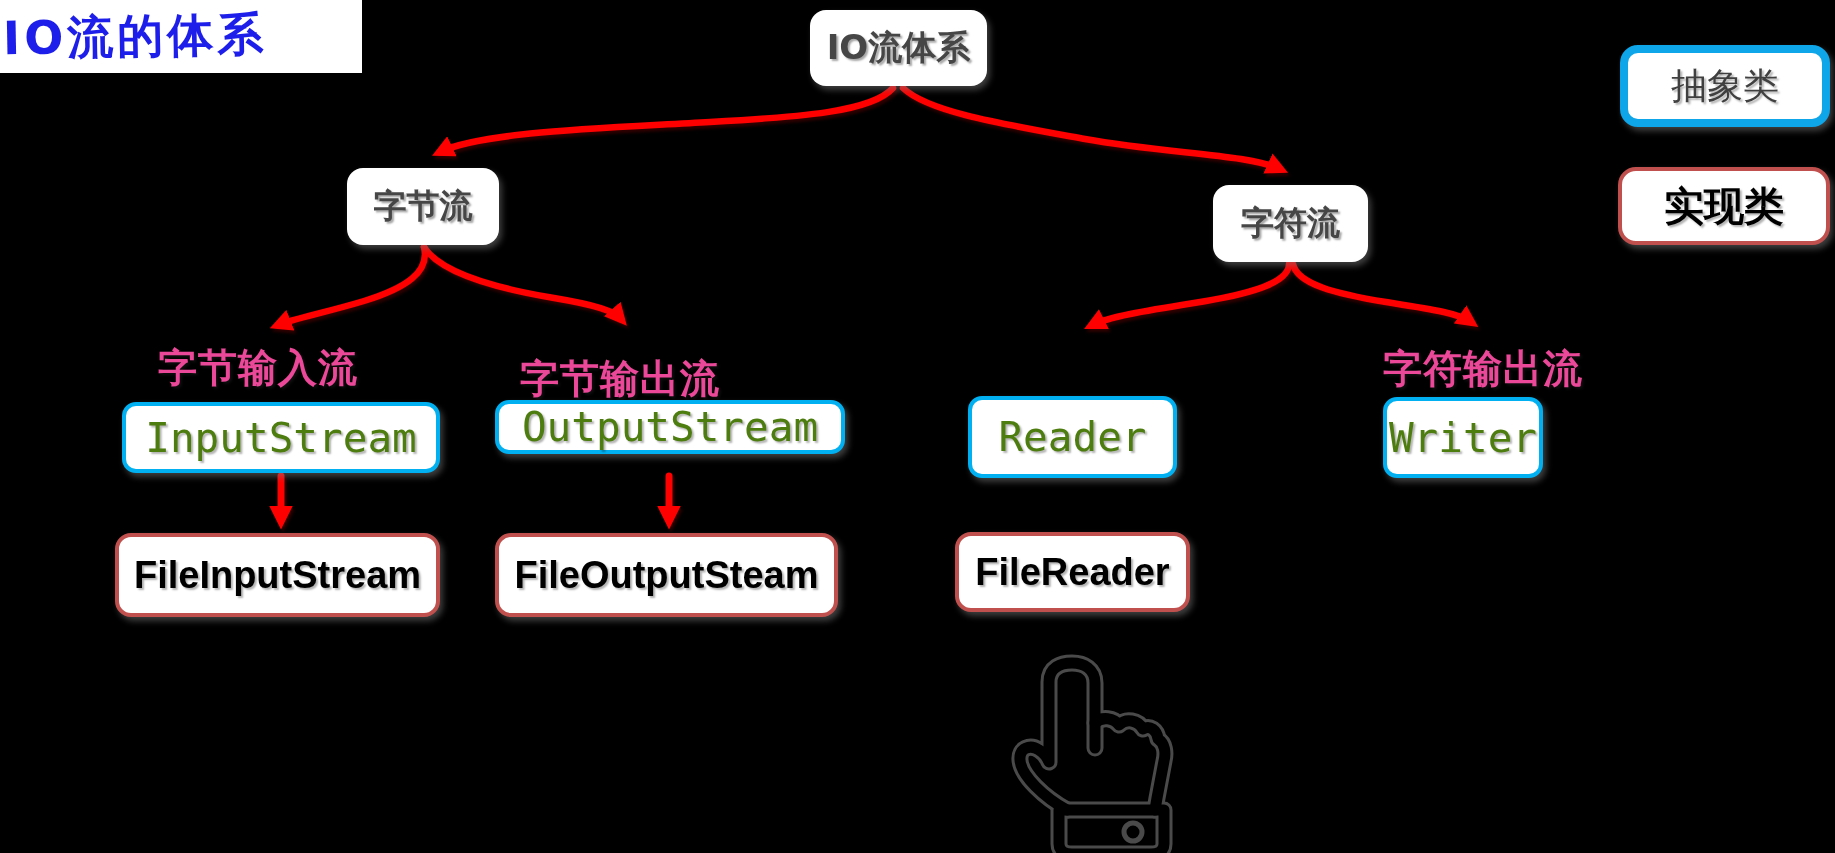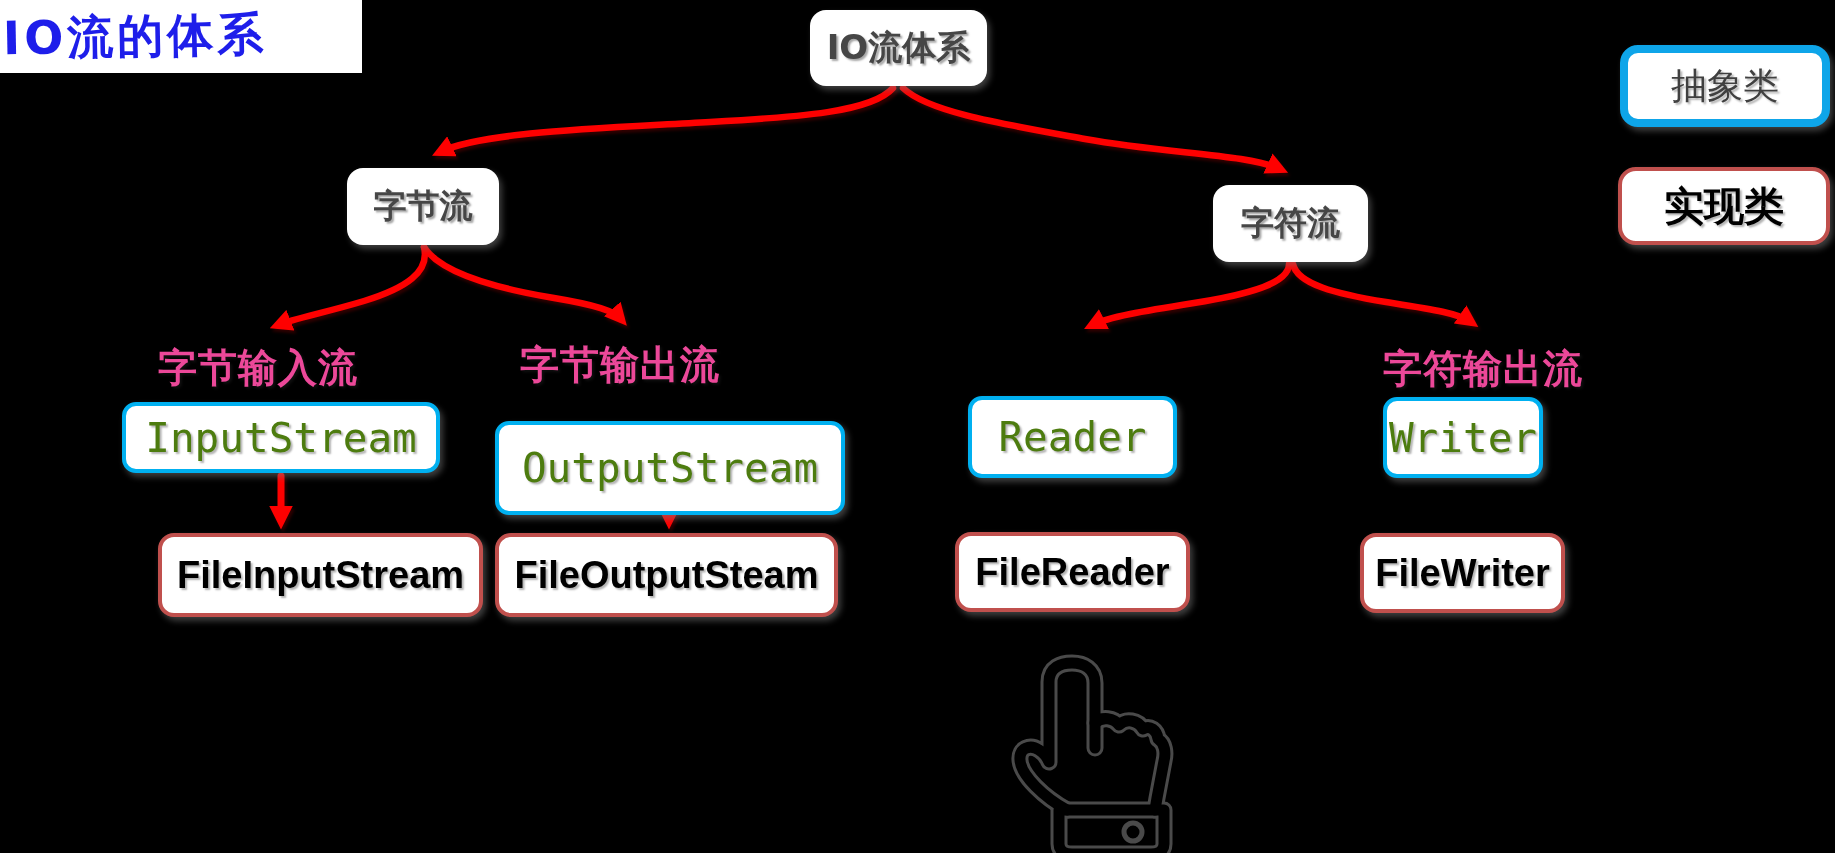--- a/index.html
+++ b/index.html
@@ -30,41 +30,41 @@
   }
   .root { left:810px; top:10px; width:177px; height:76px; font-size:34px; }
   .byte { left:347px; top:168px; width:152px; height:77px; font-size:33px; }
   .char { left:1213px; top:185px; width:155px; height:77px; font-size:33px; }
 
   .cat {
     position:absolute; z-index:2; font-size:39px; font-weight:bold;
     color:#ec4899; letter-spacing:1px; text-shadow:2px 2px 3px rgba(20,20,20,.8);
   }
   #cat-byte-in  { left:158px;  top:341px; }
-  #cat-byte-out { left:520px;  top:338px; }
+  #cat-byte-out { left:520px;  top:352px; }
   #cat-char-in  { left:973px;  top:342px; }
   #cat-char-out { left:1383px; top:342px; }
 
   .abs {
     border:4px solid #00B0F0; border-radius:14px;
     font-family:"DejaVu Sans Mono","Liberation Mono",monospace;
     font-size:41px; color:#4d7c0f; text-shadow:2px 2px 2px rgba(0,0,0,.3);
   }
   #abs-input  { left:122px;  top:402px; width:318px; height:71px; }
-  #abs-output { left:495px;  top:400px; width:350px; height:94px;margin-top:21px; }
+  #abs-output { left:495px;  top:400px; width:350px; height:54px; }
   #abs-reader { left:968px;  top:396px; width:209px; height:82px; }
   #abs-writer { left:1383px; top:397px; width:160px; height:81px; }
 
   .impl {
     border:4px solid #C0504D; border-radius:16px;
     font-family:"Liberation Sans","DejaVu Sans",sans-serif;
     font-weight:bold; font-size:38px; color:#000;
     text-shadow:2px 2px 2px rgba(0,0,0,.3);
   }
-  #impl-input  { left:115px;  top:533px; width:325px; height:84px;margin-left:43px; }
+  #impl-input  { left:115px;  top:533px; width:325px; height:84px; }
   #impl-output { left:495px;  top:533px; width:343px; height:84px; }
   #impl-reader { left:955px;  top:532px; width:235px; height:80px; }
   #impl-writer { left:1360px; top:533px; width:205px; height:80px; }
 
   .legend-abs {
     left:1620px; top:45px; width:210px; height:82px;
     border:8px solid #0ea5e9; border-radius:18px;
     font-size:36px; color:#404040; text-shadow:2px 2px 2px rgba(0,0,0,.3);
   }
   .legend-impl {
@@ -147,23 +147,20 @@
 
   <div class="box impl" id="impl-input">
     <span>FileInputStream</span>
   </div>
   <div class="box impl" id="impl-output">
     <span>FileOutputSteam</span>
   </div>
   <div class="box impl" id="impl-reader">
     <span>FileReader</span>
   </div>
-  <div class="box impl" id="impl-writer">
-    <span>FileWriter</span>
-  </div>
 
   <div class="box legend-abs">
     <span>抽象类</span>
   </div>
   <div class="box legend-impl">
     <span>实现类</span>
   </div>
 
 </div>
 

